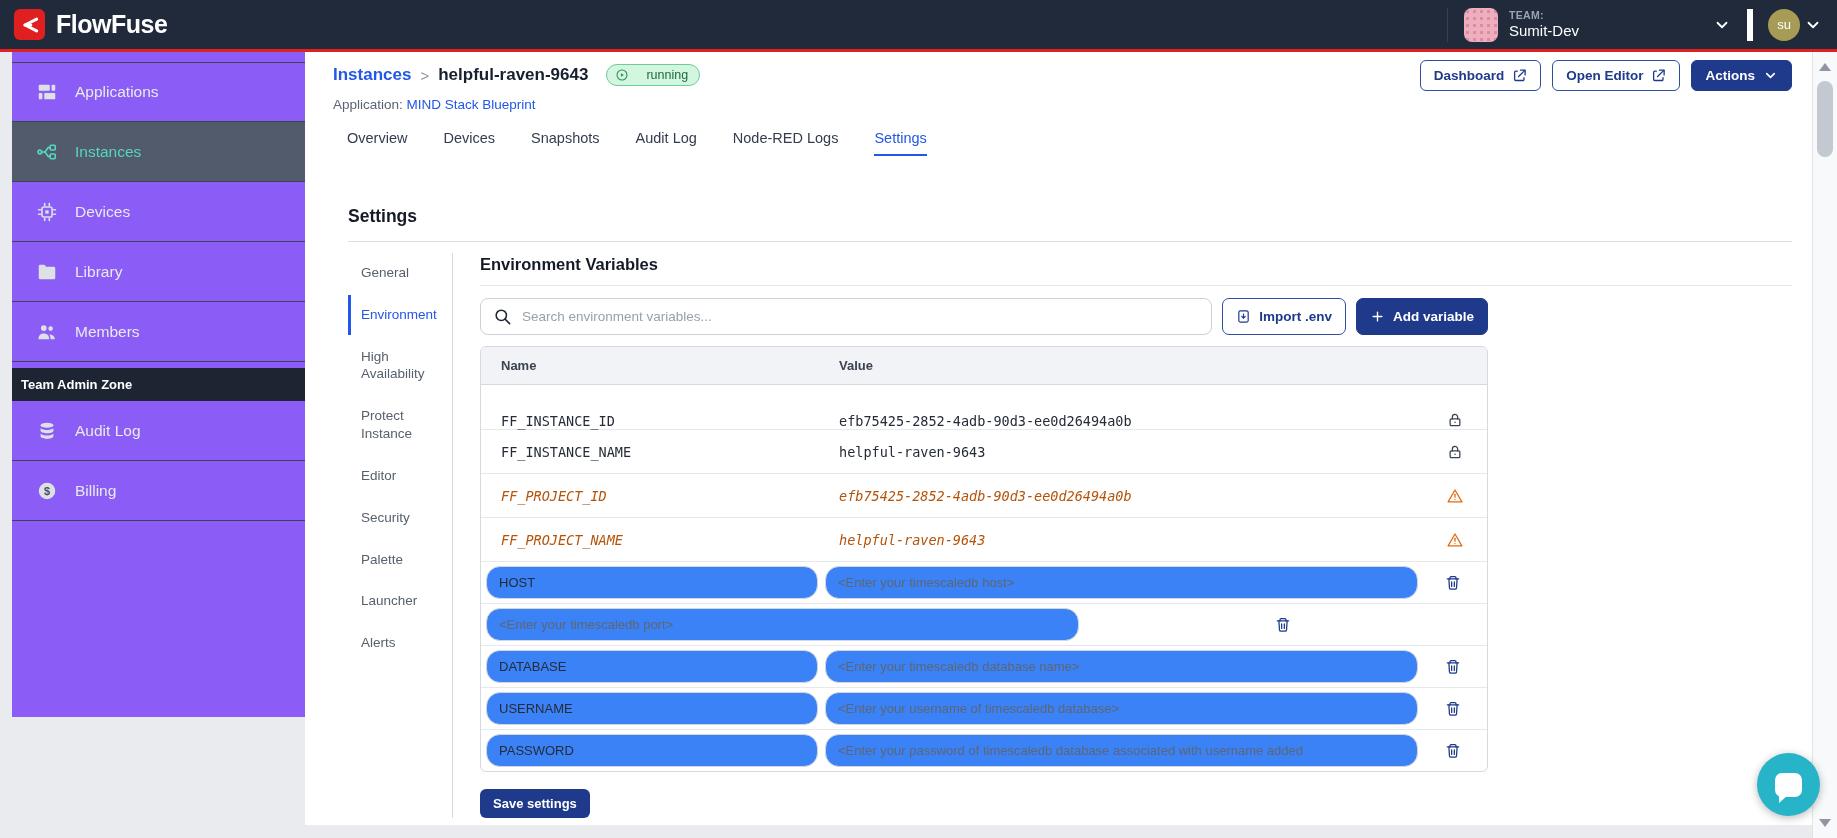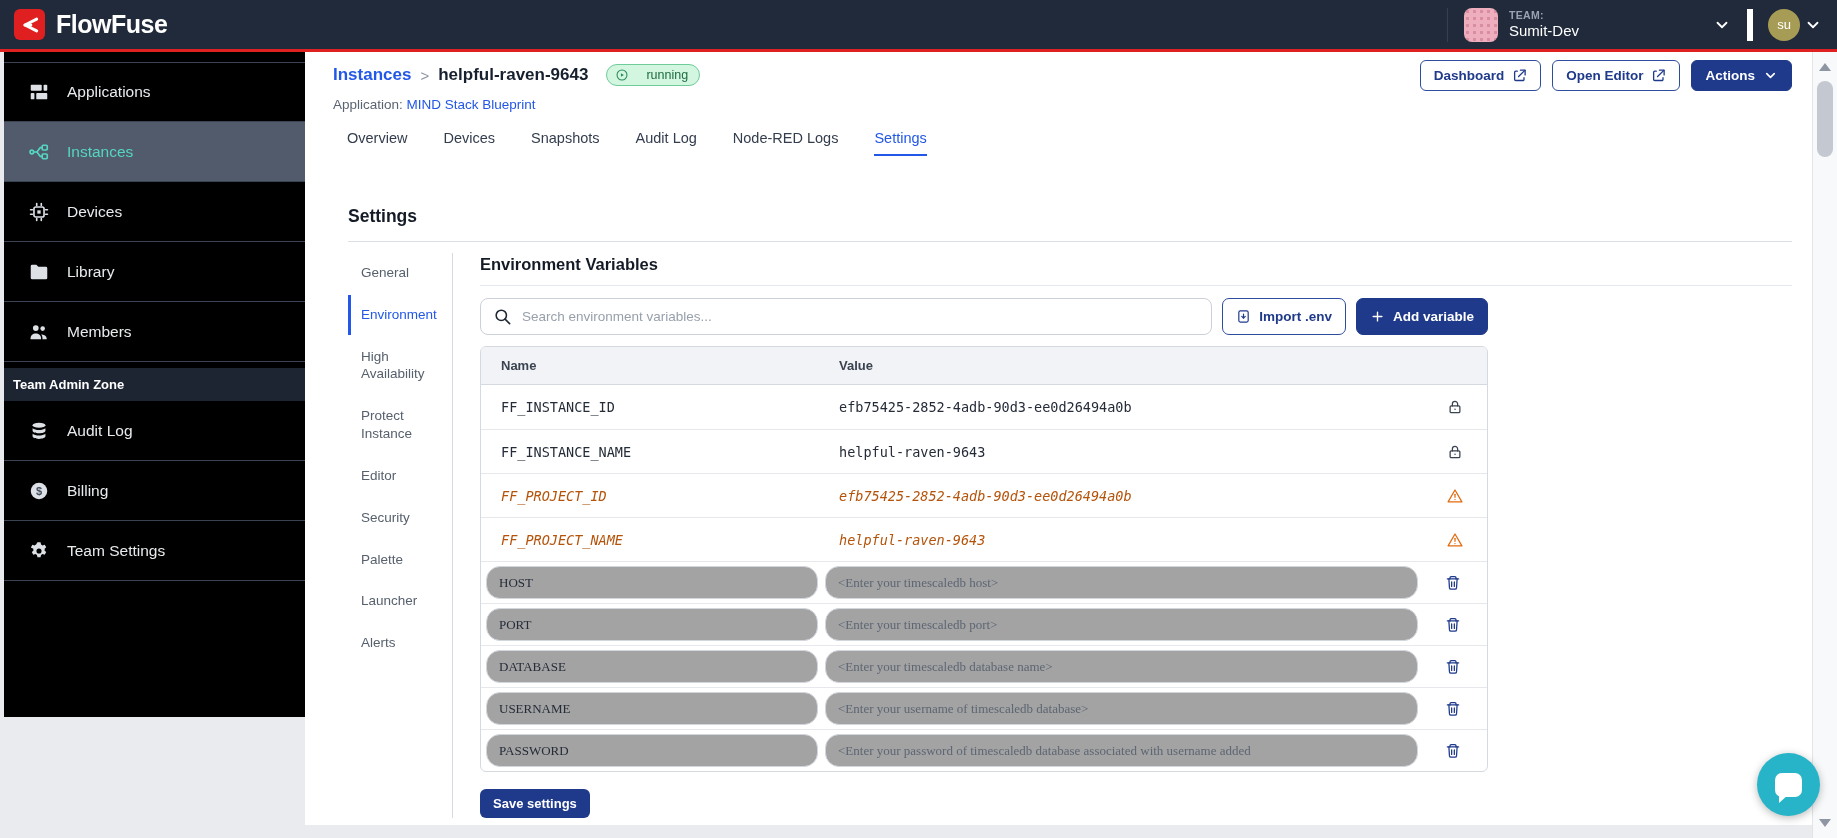--- a/index.html
+++ b/index.html
@@ -30,21 +30,21 @@
   .team-text { line-height:1.2; }
   .team-label { font-size:10.5px; font-weight:700; color:#98a2b3; letter-spacing:.3px; }
   .team-name { font-size:15px; color:#fff; }
   .chev { color:#fff; margin-left:auto; }
   .user-select { display:flex; align-items:center; gap:4px; padding:0 15px;
     border-left:6px solid #ffffff; cursor:pointer; }
   .avatar { width:32px; height:32px; border-radius:50%; background:#a79c55; color:#fff;
     font-size:13px; display:flex; align-items:center; justify-content:center; }
 
   
-  .sidebar { position:absolute; left:4px; top:52px; width:305px; height:665px; background:#000000; }
+  .sidebar { position:absolute; left:12px; top:52px; width:305px; height:665px; background:#8b5cf6; }
   .side-list { padding-top:10px; }
   .side-item { height:60px; display:flex; align-items:center; gap:17px; padding-left:24px;
     border-bottom:1px solid #3a4452; color:#e8ebee; cursor:pointer; }
   .side-item:first-child { border-top:1px solid #3a4452; }
   .side-icon { width:22px; height:22px; color:#dde1e6; flex:none; }
   .side-icon svg { width:22px; height:22px; }
   .side-label { font-size:15.5px; }
   .side-item.active { background:#515b6b; color:#55d6c2; }
   .side-item.active .side-icon { color:#55d6c2; }
   .admin-band { margin-top:6px; height:33px; background:#1d2533; display:flex; align-items:center;
@@ -102,29 +102,29 @@
 
   .env-table { margin-top:11px; border:1px solid #d5d9e0; border-radius:6px; overflow:hidden;
     background:#fff; }
   .t-head { display:flex; align-items:center; height:38px; background:#f2f3f6;
     border-bottom:1px solid #d5d9e0; font-size:13px; font-weight:700; color:#3a4350; }
   .col-name { width:338px; padding-left:20px; flex:none; }
   .col-value { flex:1; padding-left:20px; min-width:0; }
   .col-icon { width:64px; flex:none; display:flex; justify-content:center; }
   .t-row { display:flex; align-items:center; height:44px; border-top:1px solid #e6e8ec;
     font-family:"DejaVu Sans Mono", monospace; font-size:13.5px; color:#252c38; }
-  .t-row:first-of-type { border-top:none; }
+  .t-row:first-of-type { border-top:none;align-items:flex-end; }
   .t-row.deprecated { color:#b45309; font-style:italic; }
   .t-row .col-icon svg { width:18px; height:18px; }
   .state-lock { color:#3a4350; }
   .state-warning { color:#e06c12; }
   .row-edit { display:flex; align-items:center; height:42px; border-top:1px solid #e6e8ec;
     padding-left:5px; }
-  .cell { height:33px; border:1px solid #d2d6dd; border-radius:14px; background:#a3a3a3;
-    font-family:Liberation Serif, serif; font-size:13px; color:#252c38;
+  .cell { height:33px; border:1px solid #d2d6dd; border-radius:14px; background:#3b82f6;
+    font-family:Liberation Sans, sans-serif; font-size:13px; color:#252c38;
     padding:0 12px; outline:none; overflow:hidden; }
   .cell.name { width:332px; margin-right:7px; }
   .cell.value { width:593px; }
   .cell::placeholder { color:#5d6673; }
   .cell-actions { flex:1; display:flex; justify-content:center; }
   .icon-btn { background:none; border:none; cursor:pointer; padding:2px; color:#1f3a8a; }
   .icon-btn svg { width:18px; height:18px; }
 
   .save-btn { margin-top:17px; background:#1f3a8a; color:#fff; border:none; border-radius:6px;
     font-size:13px; font-weight:700; padding:7px 13px; cursor:pointer;
@@ -256,28 +256,20 @@
     <span class="side-label">Audit Log</span>
   </div>
       <div class="side-item">
     <span class="side-icon">
           <svg viewBox="0 0 24 24">
             <circle cx="12" cy="12" r="9" fill="currentColor"></circle>
             <text x="12" y="16.2" font-size="12" font-weight="bold" text-anchor="middle" fill="#454f5e" font-family="Liberation Sans, sans-serif">$</text>
           </svg>
         </span>
     <span class="side-label">Billing</span>
-  </div>
-      <div class="side-item">
-    <span class="side-icon">
-          <svg viewBox="0 0 24 24" fill="currentColor" stroke="none">
-            <path fill-rule="evenodd" d="M10.3 2.5h3.4l.5 2.4c.6.2 1.2.6 1.7 1l2.3-.8 1.7 2.9-1.8 1.6c.1.3.1.7.1 1s0 .7-.1 1l1.8 1.6-1.7 2.9-2.3-.8c-.5.4-1.1.8-1.7 1l-.5 2.4h-3.4l-.5-2.4c-.6-.2-1.2-.6-1.7-1l-2.3.8-1.7-2.9 1.8-1.6c-.1-.3-.1-.7-.1-1s0-.7.1-1L3.1 8.1l1.7-2.9 2.3.8c.5-.4 1.1-.8 1.7-1zM12 9.2a2.8 2.8 0 1 0 0 5.6 2.8 2.8 0 0 0 0-5.6z"></path>
-          </svg>
-        </span>
-    <span class="side-label">Team Settings</span>
   </div>
     </div>
 </nav>
 
 <main class="main">
 
   <div class="top-row">
     <div class="breadcrumb">
       <span class="bc-link">Instances</span>
       <span class="bc-sep">&gt;</span>
@@ -448,21 +440,20 @@
                       <svg viewBox="0 0 24 24" fill="none" stroke="currentColor" stroke-width="1.7" stroke-linecap="round" stroke-linejoin="round">
                         <path d="M4.5 6.5h15"></path>
                         <path d="M8 6.5V5a1.5 1.5 0 0 1 1.5-1.5h5A1.5 1.5 0 0 1 16 5v1.5"></path>
                         <path d="M6.5 6.5l.8 12a2 2 0 0 0 2 1.8h5.4a2 2 0 0 0 2-1.8l.8-12"></path>
                         <path d="M10.2 10.5v6M13.8 10.5v6"></path>
                       </svg>
                     </button>
     </div>
   </div>
                 <div class="row-edit">
-    <input class="cell name" type="text" value="PORT" style="">
     <input class="cell value" type="text" placeholder="&lt;Enter your timescaledb port&gt;" style="">
     <div class="cell-actions">
       <button class="icon-btn">
                       <svg viewBox="0 0 24 24" fill="none" stroke="currentColor" stroke-width="1.7" stroke-linecap="round" stroke-linejoin="round">
                         <path d="M4.5 6.5h15"></path>
                         <path d="M8 6.5V5a1.5 1.5 0 0 1 1.5-1.5h5A1.5 1.5 0 0 1 16 5v1.5"></path>
                         <path d="M6.5 6.5l.8 12a2 2 0 0 0 2 1.8h5.4a2 2 0 0 0 2-1.8l.8-12"></path>
                         <path d="M10.2 10.5v6M13.8 10.5v6"></path>
                       </svg>
                     </button>

